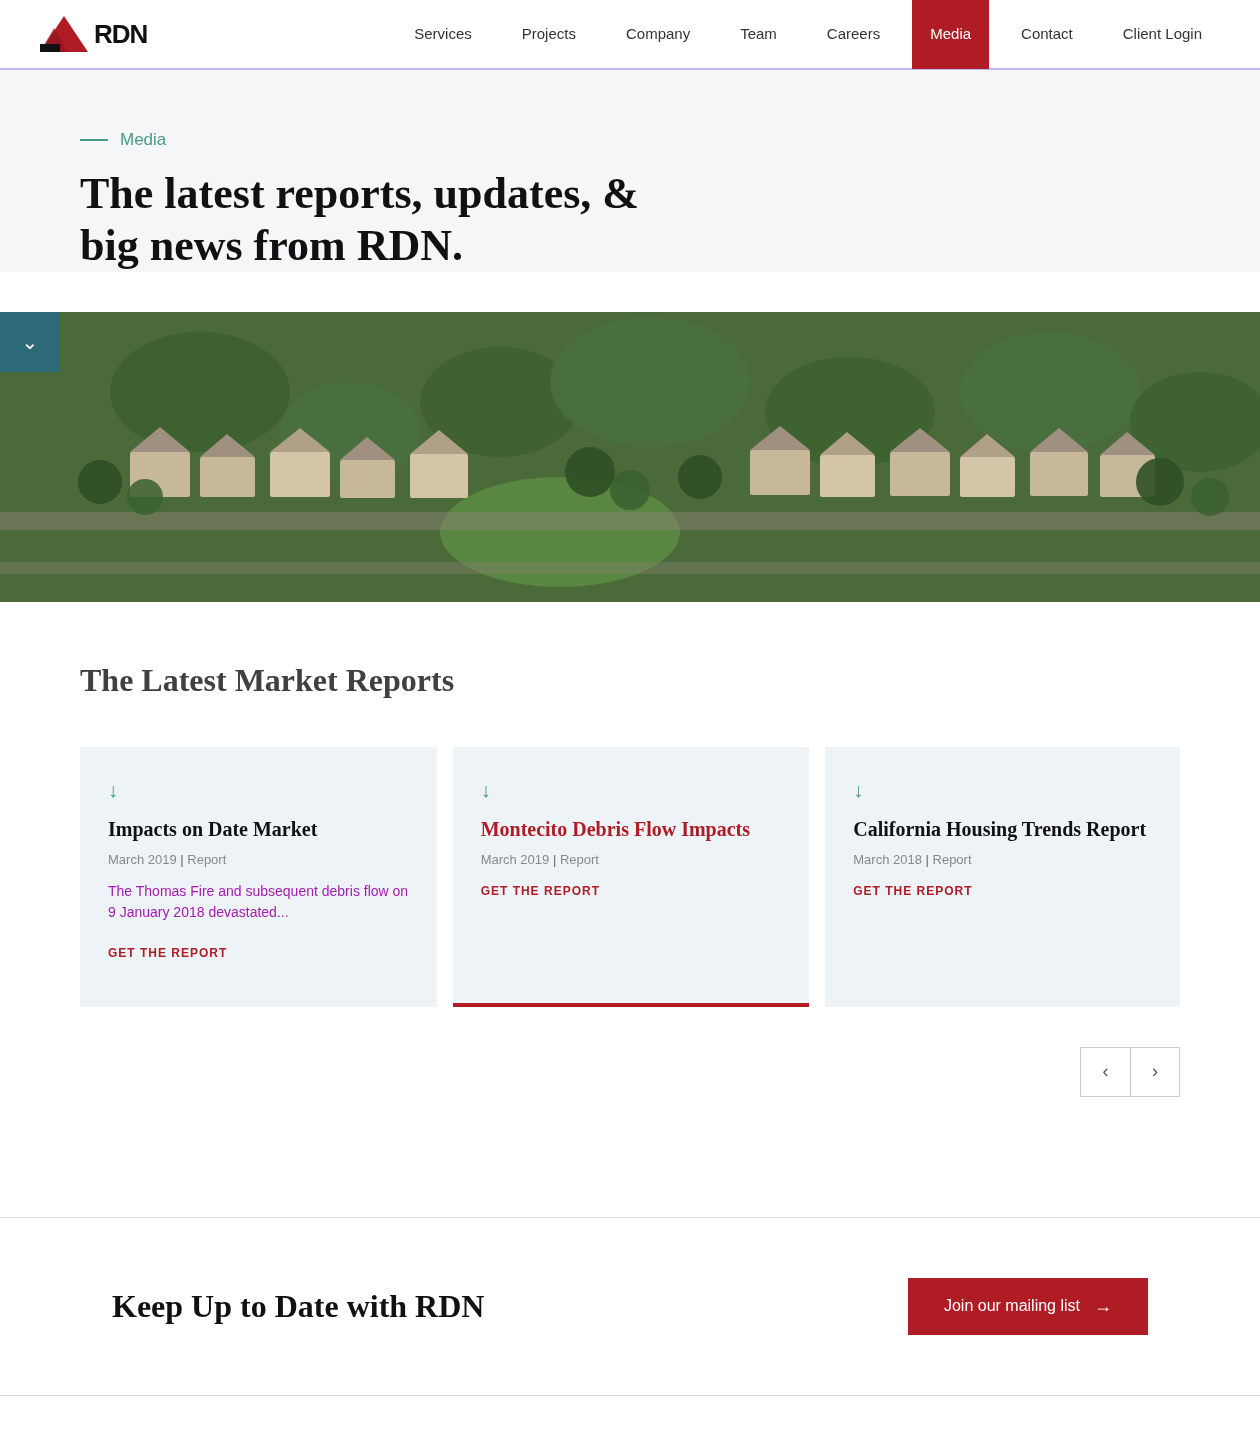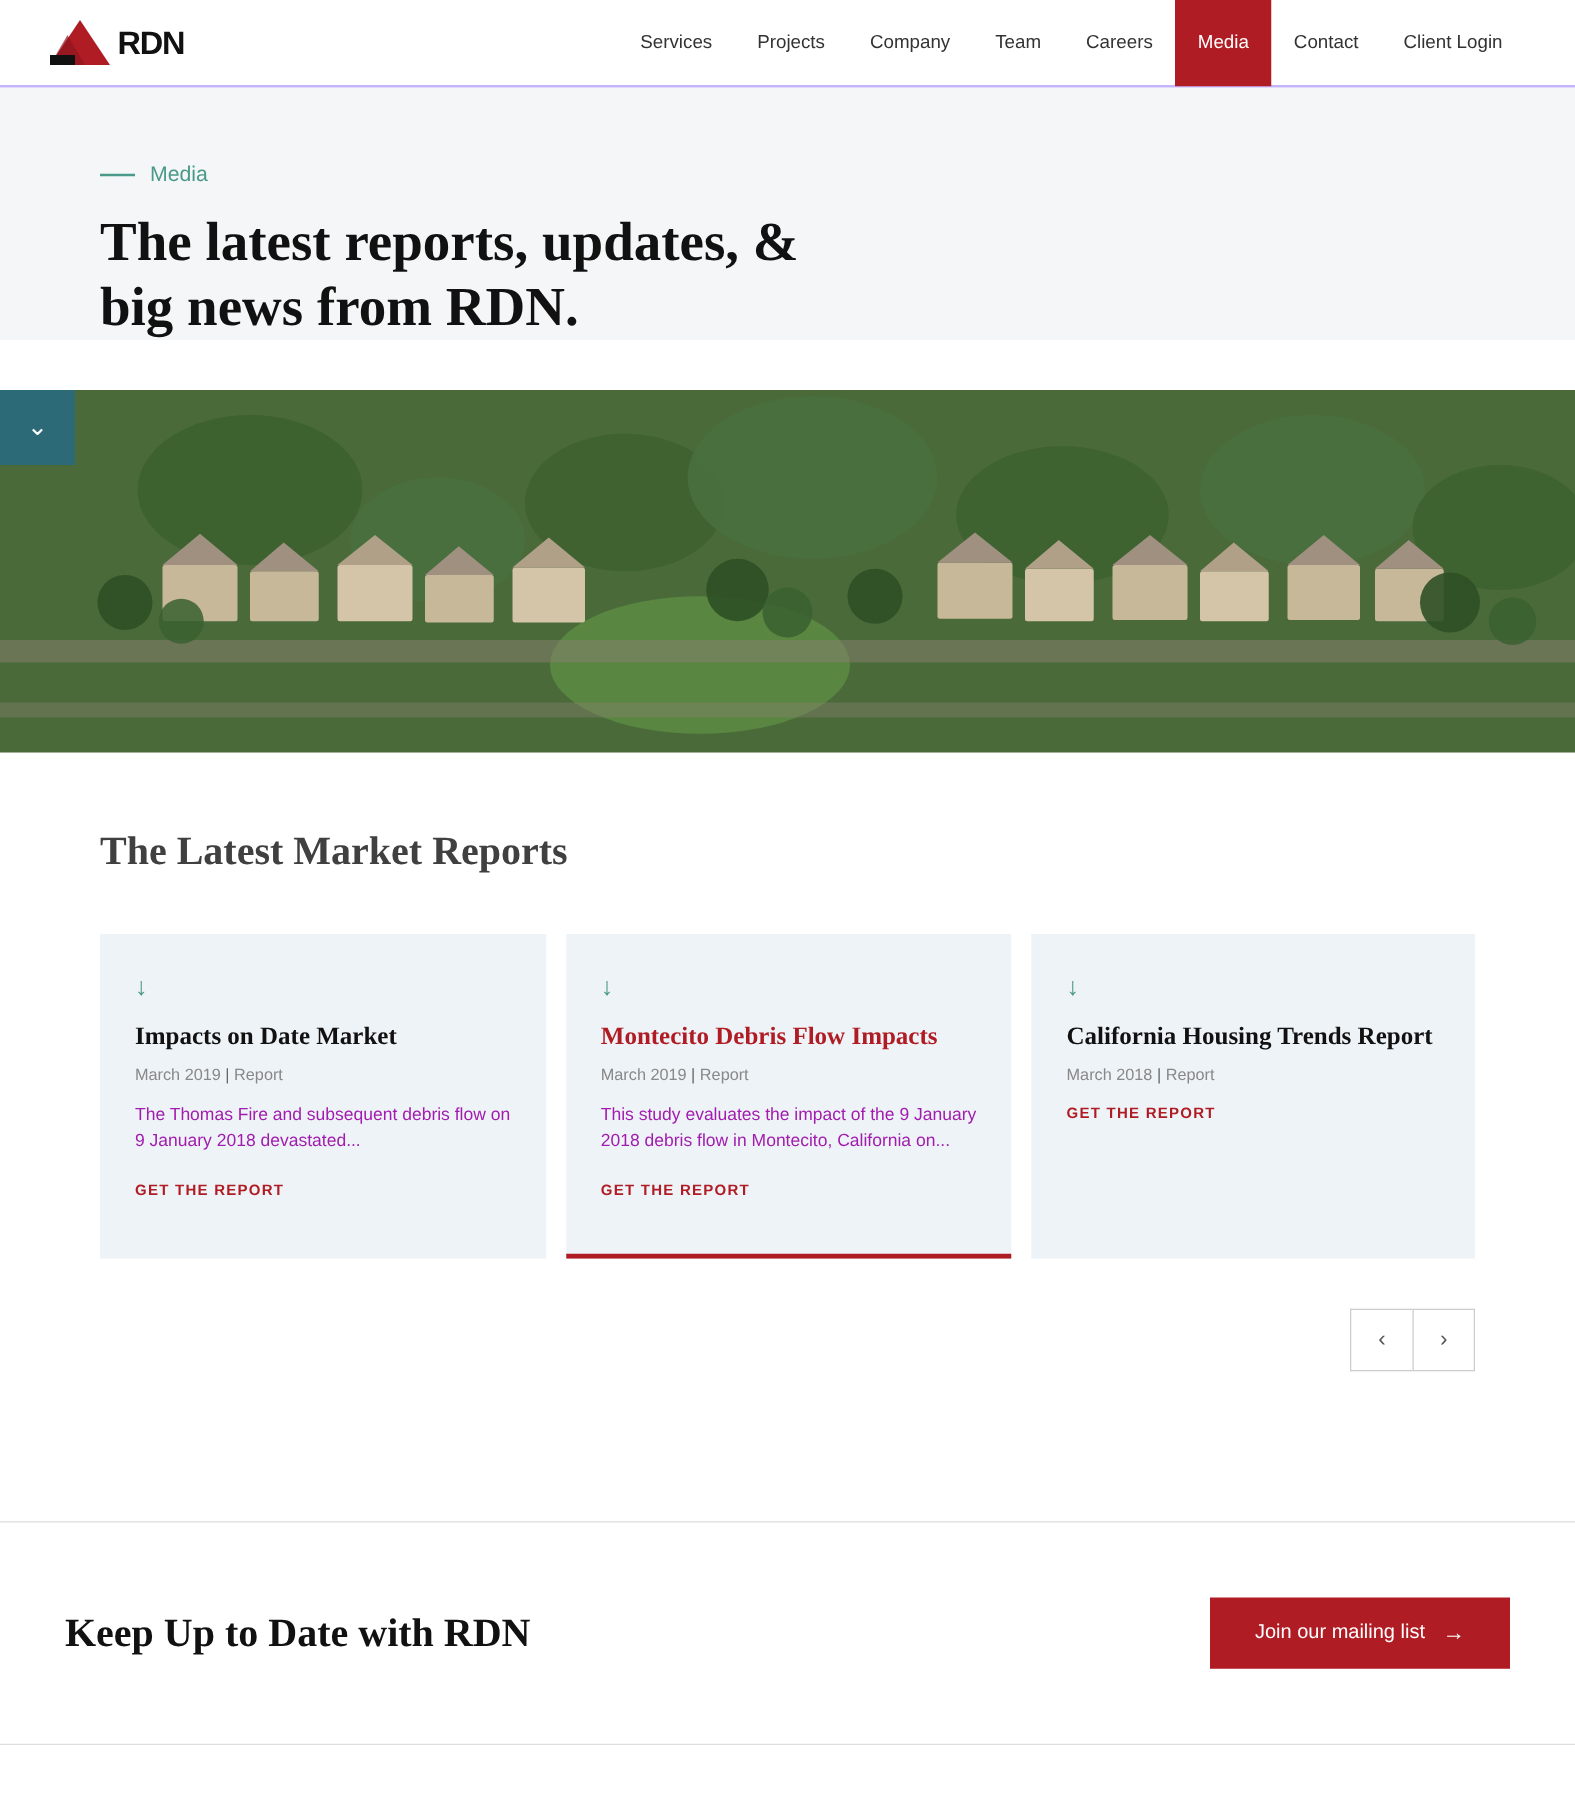--- a/index.html
+++ b/index.html
@@ -29,21 +29,21 @@
     .logo-text {
       font-size: 26px;
       font-weight: 900;
       letter-spacing: -1px;
       color: #111;
       font-family: Arial, sans-serif;
     }
     .nav-links {
       display: flex;
       align-items: center;
-      gap: 0;
+      gap: 14px;
       list-style: none;
     }
     .nav-links li a {
       display: block;
       padding: 0 18px;
       height: 70px;
       line-height: 70px;
       text-decoration: none;
       color: #333;
       font-size: 15px;
@@ -210,21 +210,21 @@
       font-size: 18px;
       color: #555;
     }
     .arrow-btn:first-child {
       border-right: none;
     }
 
     
     .mailing-section {
       border-top: 1px solid #ddd;
-      padding: 60px 52px;
+      padding: 60px 112px;
       display: flex;
       align-items: center;
       justify-content: space-between;
     }
     .mailing-title {
       font-size: 32px;
       font-weight: 900;
       color: #111;
       font-family: Georgia, serif;
     }
@@ -369,21 +369,20 @@
       <div class="card-desc">The Thomas Fire and subsequent debris flow on 9 January 2018 devastated...</div>
       <a class="get-report-link" href="#">GET THE REPORT</a>
     </div>
 
     <div class="report-card highlighted">
       <span class="download-icon">↓</span>
       <div class="card-title red">Montecito Debris Flow Impacts</div>
       <div class="card-meta">
         <span>March 2019</span> | <span>Report</span>
       </div>
-      <div class="card-desc">This study evaluates the impact of the 9 January 2018 debris flow in Montecito, California on...</div>
       <a class="get-report-link" href="#">GET THE REPORT</a>
     </div>
 
     <div class="report-card">
       <span class="download-icon">↓</span>
       <div class="card-title">California Housing Trends Report</div>
       <div class="card-meta">
         <span>March 2018</span> | <span>Report</span>
       </div>
       <a class="get-report-link" href="#">GET THE REPORT</a>

